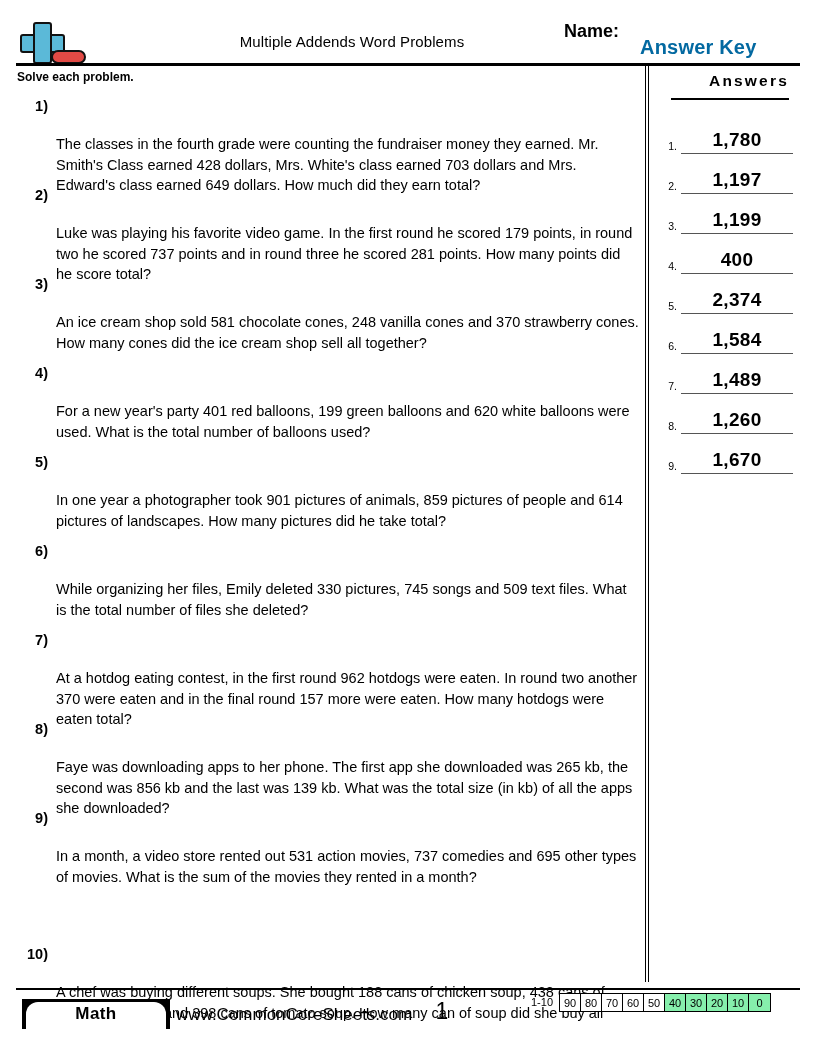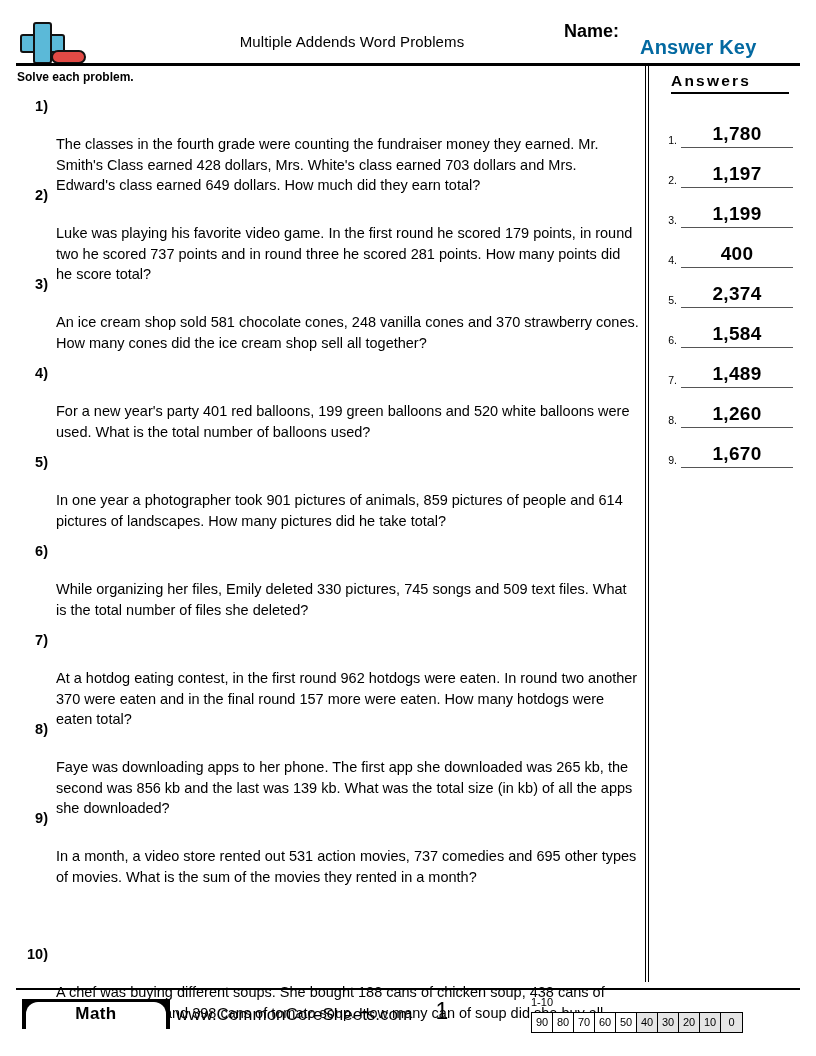--- a/index.html
+++ b/index.html
@@ -177,25 +177,25 @@
   }
 
   
   .answers {
     position: absolute;
     left: 655px;
     top: 66px;
     width: 150px;
   }
   .answers-head {
-    text-align: left;
+    text-align: right;
     font-size: 15.5px;
     font-weight: bold;
     letter-spacing: 2.2px;
-    padding-bottom: 2px;
+    padding-bottom: 8px;
     margin: 6px 16px 0 16px;
     border-bottom: 2px solid #000000;
   }
   .ans-row {
     position: relative;
     height: 40px;
   }
   .ans-row .ans-num {
     position: absolute;
     left: 0;
@@ -276,21 +276,20 @@
   }
 
   .scale {
     position: absolute;
     left: 531px;
     top: 993px;
     height: 19px;
     display: flex;
     align-items: stretch;
     font-size: 11px;
-    flex-direction: column;
   }
   .scale-label {
     padding: 0 6px 0 0;
     line-height: 19px;
     font-size: 11px;
     white-space: nowrap;
   }
   .scale-cells {
     display: flex;
     border: 1px solid #000000;
@@ -299,21 +298,21 @@
   .scale-cell {
     width: 21px;
     line-height: 19px;
     text-align: center;
     border-right: 1px solid #000000;
     background: #ffffff;
     font-size: 11px;
     box-sizing: border-box;
   }
   .scale-cell:last-child { border-right: none; }
-  .scale-cell.hl { background: #e5e5e5; }
+  .scale-cell.hl { background: #86efac; }
 </style>
 </head>
 <body>
 
 <div class="page">
 
   <div class="header">
     <div class="logo">
       <div class="logo-plus-h"></div>
       <div class="logo-plus-v"></div>
@@ -341,21 +340,21 @@
     <div class="problem" style="top:89px;position:absolute;">
       <div class="num">2)</div>
       <div class="body">Luke was playing his favorite video game. In the first round he scored 179 points, in round two he scored 737 points and in round three he scored 281 points. How many points did he score total?</div>
     </div>
     <div class="problem" style="top:178px;position:absolute;">
       <div class="num">3)</div>
       <div class="body">An ice cream shop sold 581 chocolate cones, 248 vanilla cones and 370 strawberry cones. How many cones did the ice cream shop sell all together?</div>
     </div>
     <div class="problem" style="top:267px;position:absolute;">
       <div class="num">4)</div>
-      <div class="body">For a new year's party 401 red balloons, 199 green balloons and 520 white balloons were used. What is the total number of balloons used?</div>
+      <div class="body">For a new year's party 401 red balloons, 199 green balloons and 620 white balloons were used. What is the total number of balloons used?</div>
     </div>
     <div class="problem" style="top:356px;position:absolute;">
       <div class="num">5)</div>
       <div class="body">In one year a photographer took 901 pictures of animals, 859 pictures of people and 614 pictures of landscapes. How many pictures did he take total?</div>
     </div>
     <div class="problem" style="top:445px;position:absolute;">
       <div class="num">6)</div>
       <div class="body">While organizing her files, Emily deleted 330 pictures, 745 songs and 509 text files. What is the total number of files she deleted?</div>
     </div>
     <div class="problem" style="top:534px;position:absolute;">

